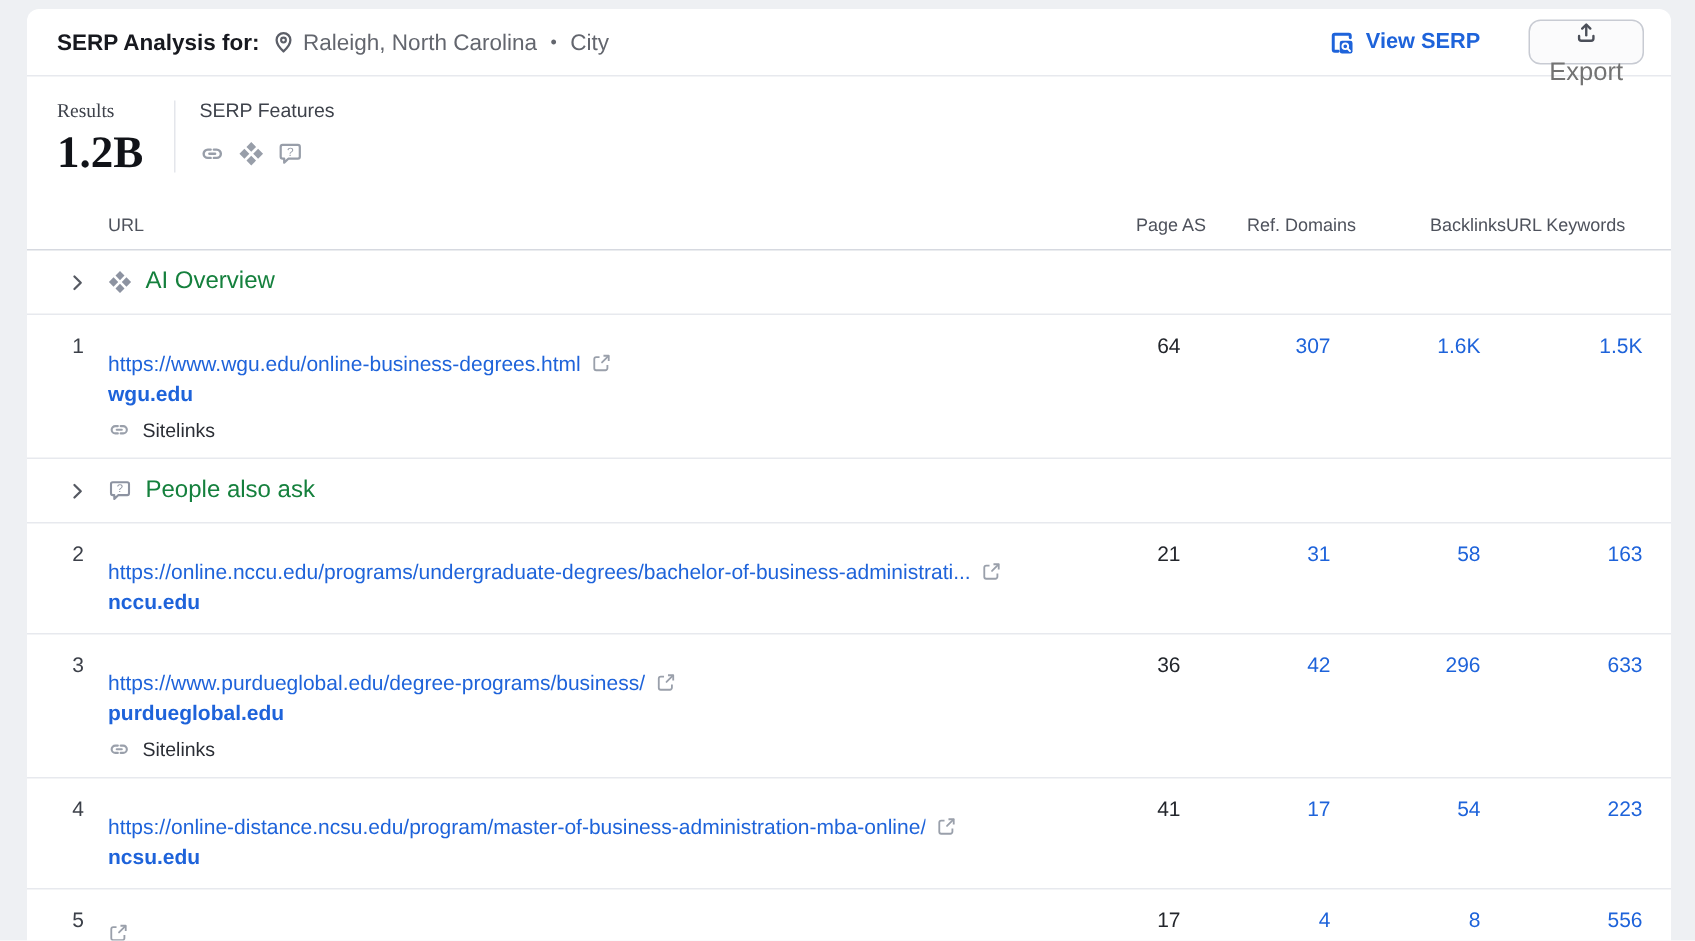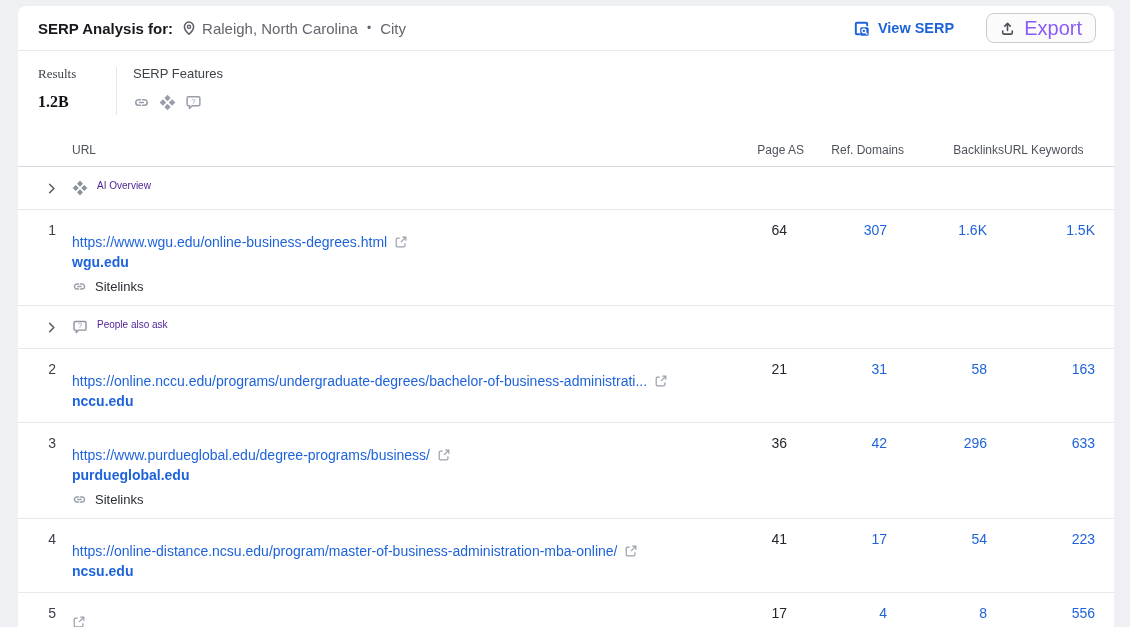--- a/index.html
+++ b/index.html
@@ -22,29 +22,29 @@
   .t-title{font-weight:bold;color:#17191f;margin-right:8px;}
   .pin{color:#5c5f68;display:inline-flex;margin-right:5px;}
   .t-loc{color:#63666e;}
   .t-dot{margin:0 9px;font-size:12px;color:#63666e;}
   .t-scope{color:#63666e;}
   .actions{display:flex;align-items:center;gap:32px;}
   .view-serp{display:inline-flex;align-items:center;gap:8px;color:#1e63da;font-size:14.5px;font-weight:600;text-decoration:none;cursor:pointer;}
   .export-btn{
     display:inline-flex;align-items:center;gap:9px;height:30px;padding:0 13px;
     background:#fbfbfc;border:1px solid #c8cbd3;border-radius:8px;
-    font-size:20px;color:#8b5cf6;font-family:inherit;cursor:pointer;
+    font-size:17px;color:#737373;font-family:inherit;cursor:pointer;flex-direction:column;
   }
   .export-btn svg{color:#4b4f59;}
   
   .summary{display:flex;align-items:stretch;padding:15px 20px 16px;}
   .sum-block{display:flex;flex-direction:column;}
   .results-block{min-width:62px;font-family:Liberation Serif, serif;}
   .block-label{font-size:13px;color:#3e424b;line-height:16px;}
-  .results-value{font-size:16px;font-weight:bold;color:#111318;margin-top:7px;line-height:26px;}
+  .results-value{font-size:30px;font-weight:bold;color:#111318;margin-top:7px;line-height:26px;}
   .v-divider{width:1px;background:#e4e6eb;margin:1px 16px 0 16px;}
   .features-icons{display:flex;align-items:center;gap:9px;margin-top:12px;color:#989ea9;}
   
   .thead{
     display:flex;align-items:flex-end;
     padding:12px 2px 9px 0;font-size:12px;color:#4e525c;
     border-bottom:1px solid #d6d9e0;
   }
   .h-url{flex:1;padding-left:54px;}
   .h-num{width:90px;text-align:right;}
@@ -53,21 +53,21 @@
 
   .feature-row{
     display:flex;align-items:center;height:42px;
     border-bottom:1px solid #e7e9ee;padding-right:19px;cursor:pointer;
   }
   .col-idx{
     width:54px;box-sizing:border-box;text-align:right;padding-right:16px;
     font-size:14px;color:#3c4049;line-height:20px;flex:none;
   }
   .col-idx.chev{padding-right:13px;color:#555962;display:flex;justify-content:flex-end;align-items:center;}
-  .feature-label{display:flex;gap:9px;font-size:10px;color:#4c1d95;}
+  .feature-label{display:flex;align-items:center;gap:9px;font-size:16px;color:#15803d;}
   .feature-label .f-ic{color:#8d93a1;display:inline-flex;}
 
   .row{display:flex;align-items:flex-start;border-bottom:1px solid #e7e9ee;padding:10px 19px 11px 0;}
   .col-url{flex:1;min-width:0;margin-top:12px;}
   .url-line{display:flex;align-items:center;gap:7px;line-height:20px;}
   .url-link{font-size:14px;color:#1e63da;text-decoration:none;white-space:nowrap;overflow:hidden;min-width:0;cursor:pointer;}
   .ext-ic{color:#9aa0ab;display:inline-flex;flex:none;cursor:pointer;}
   .domain-line{display:inline-block;font-size:14px;font-weight:bold;color:#1e63da;text-decoration:none;line-height:20px;cursor:pointer;}
   .sitelinks-line{display:flex;align-items:center;gap:8px;margin-top:7px;font-size:13px;color:#2a2d34;}
   .sitelinks-line .s-ic{color:#9aa0ab;display:inline-flex;}

